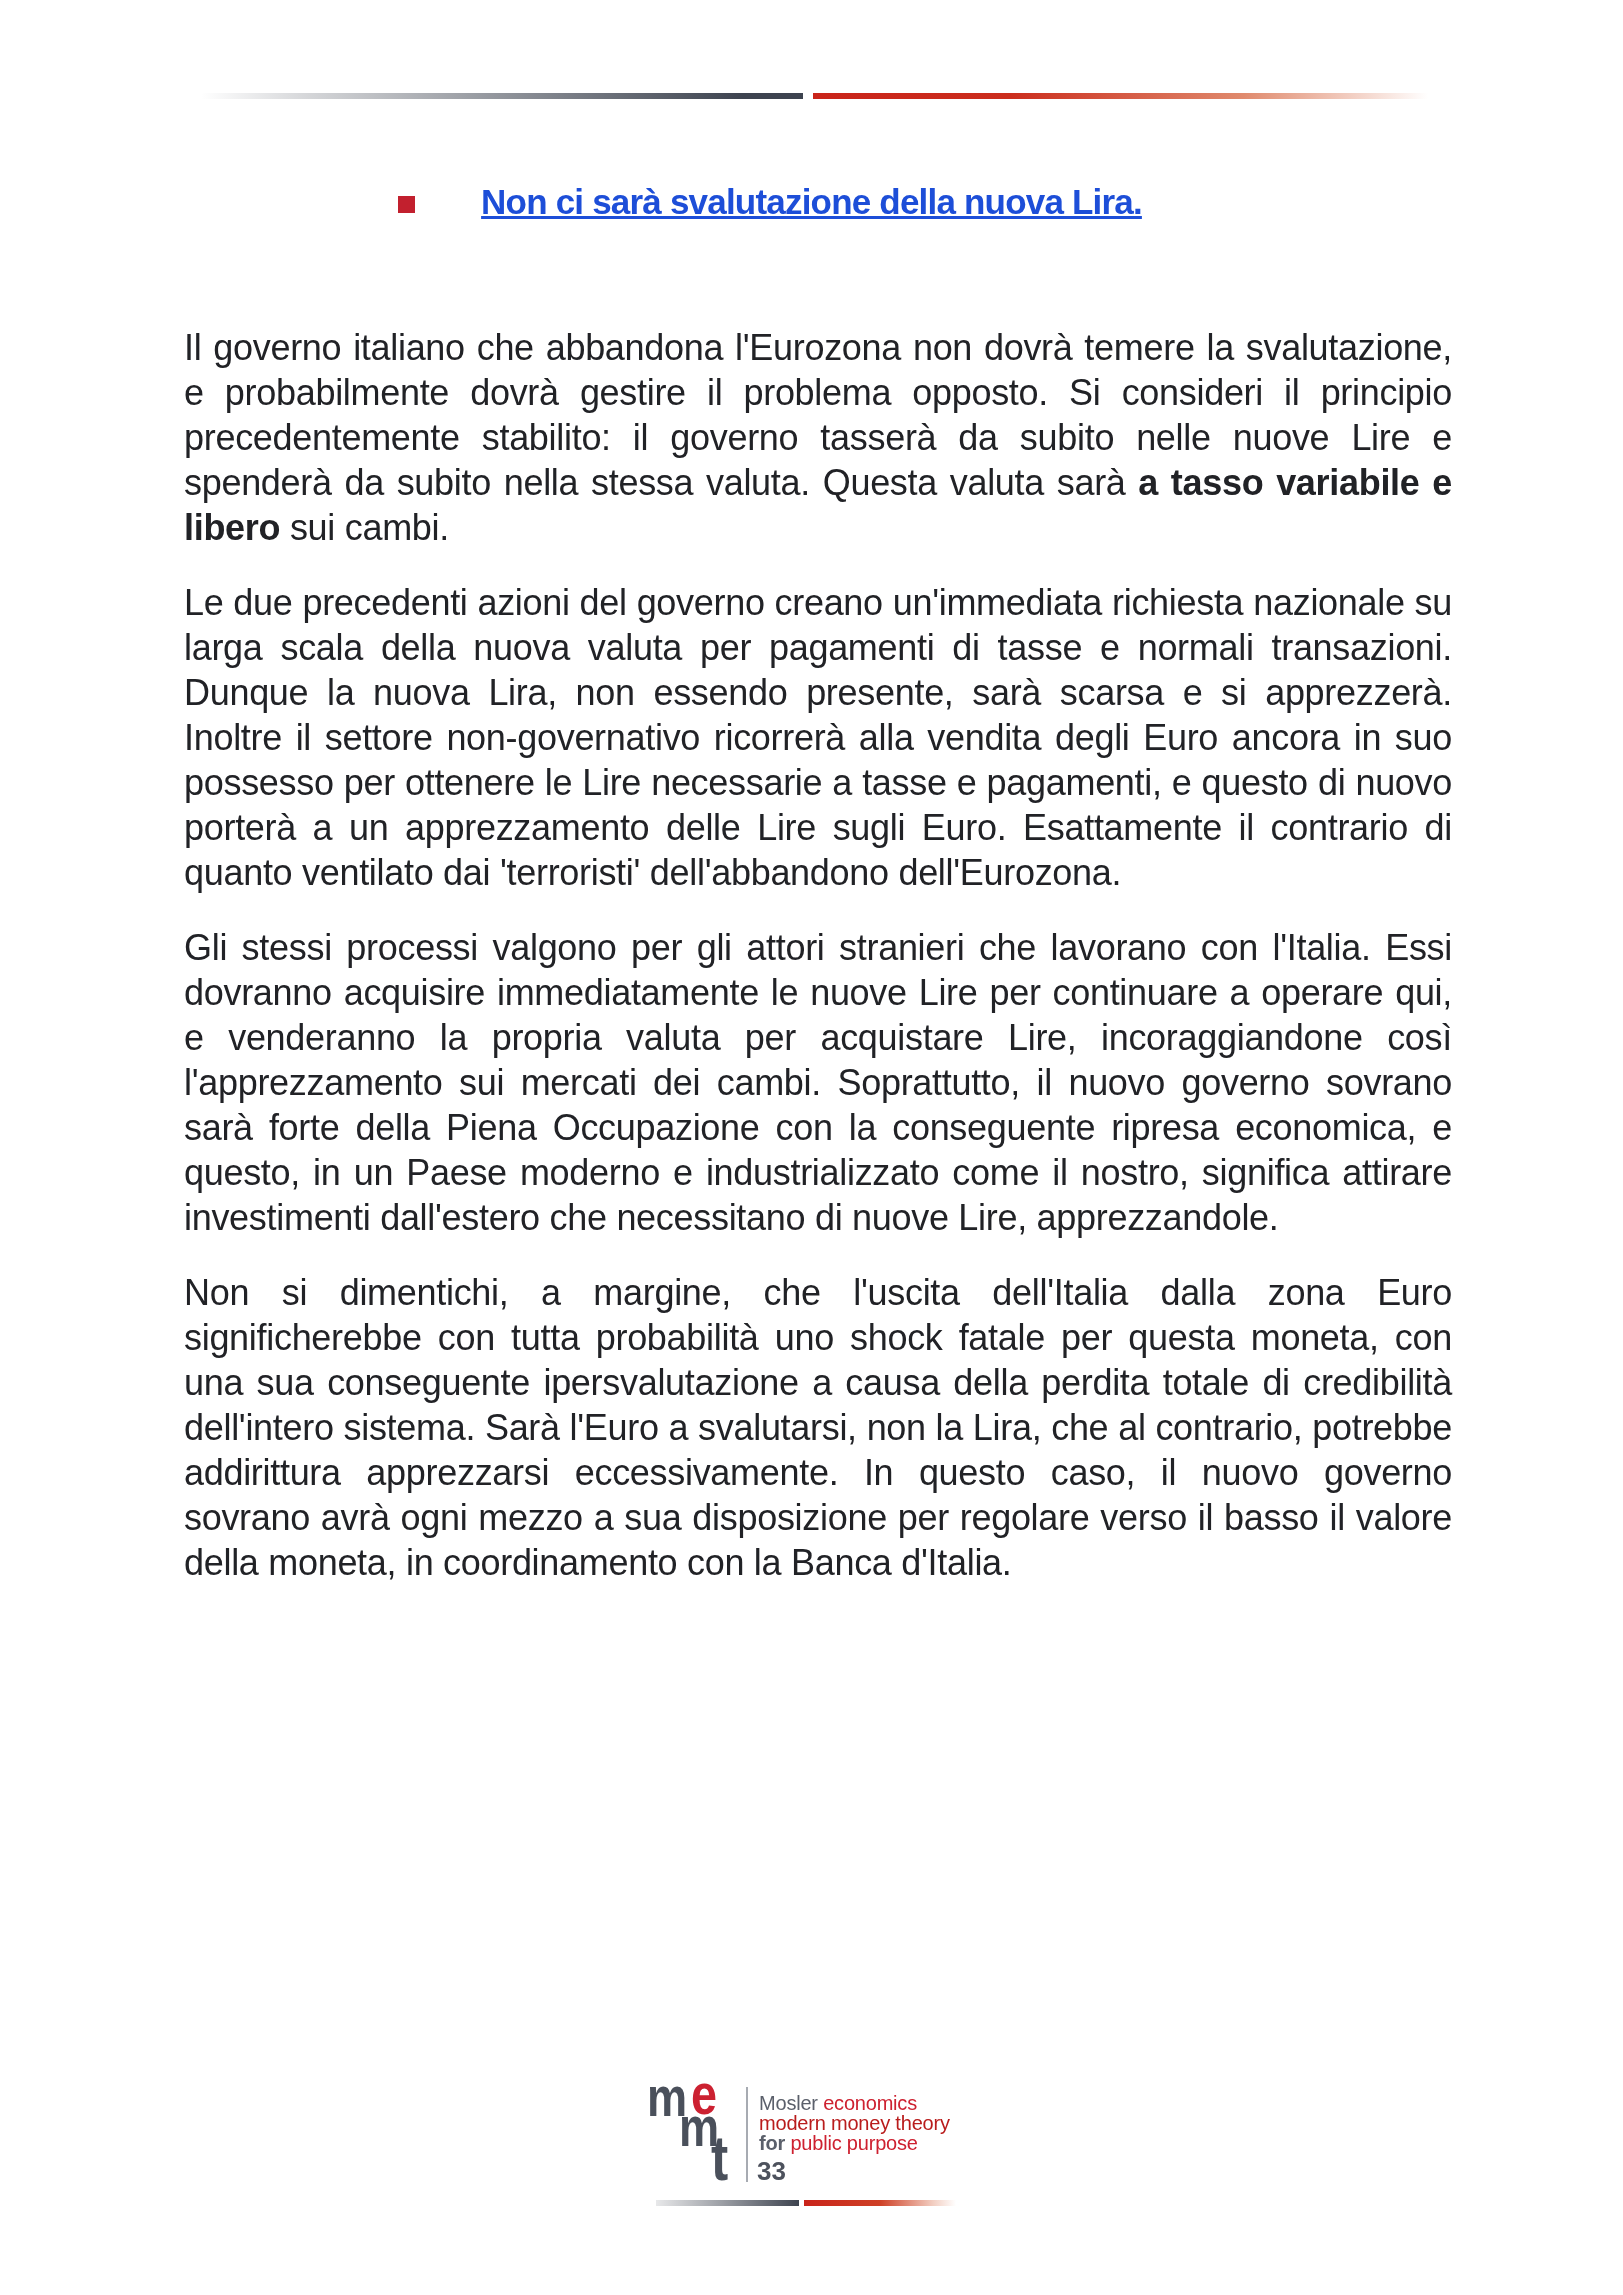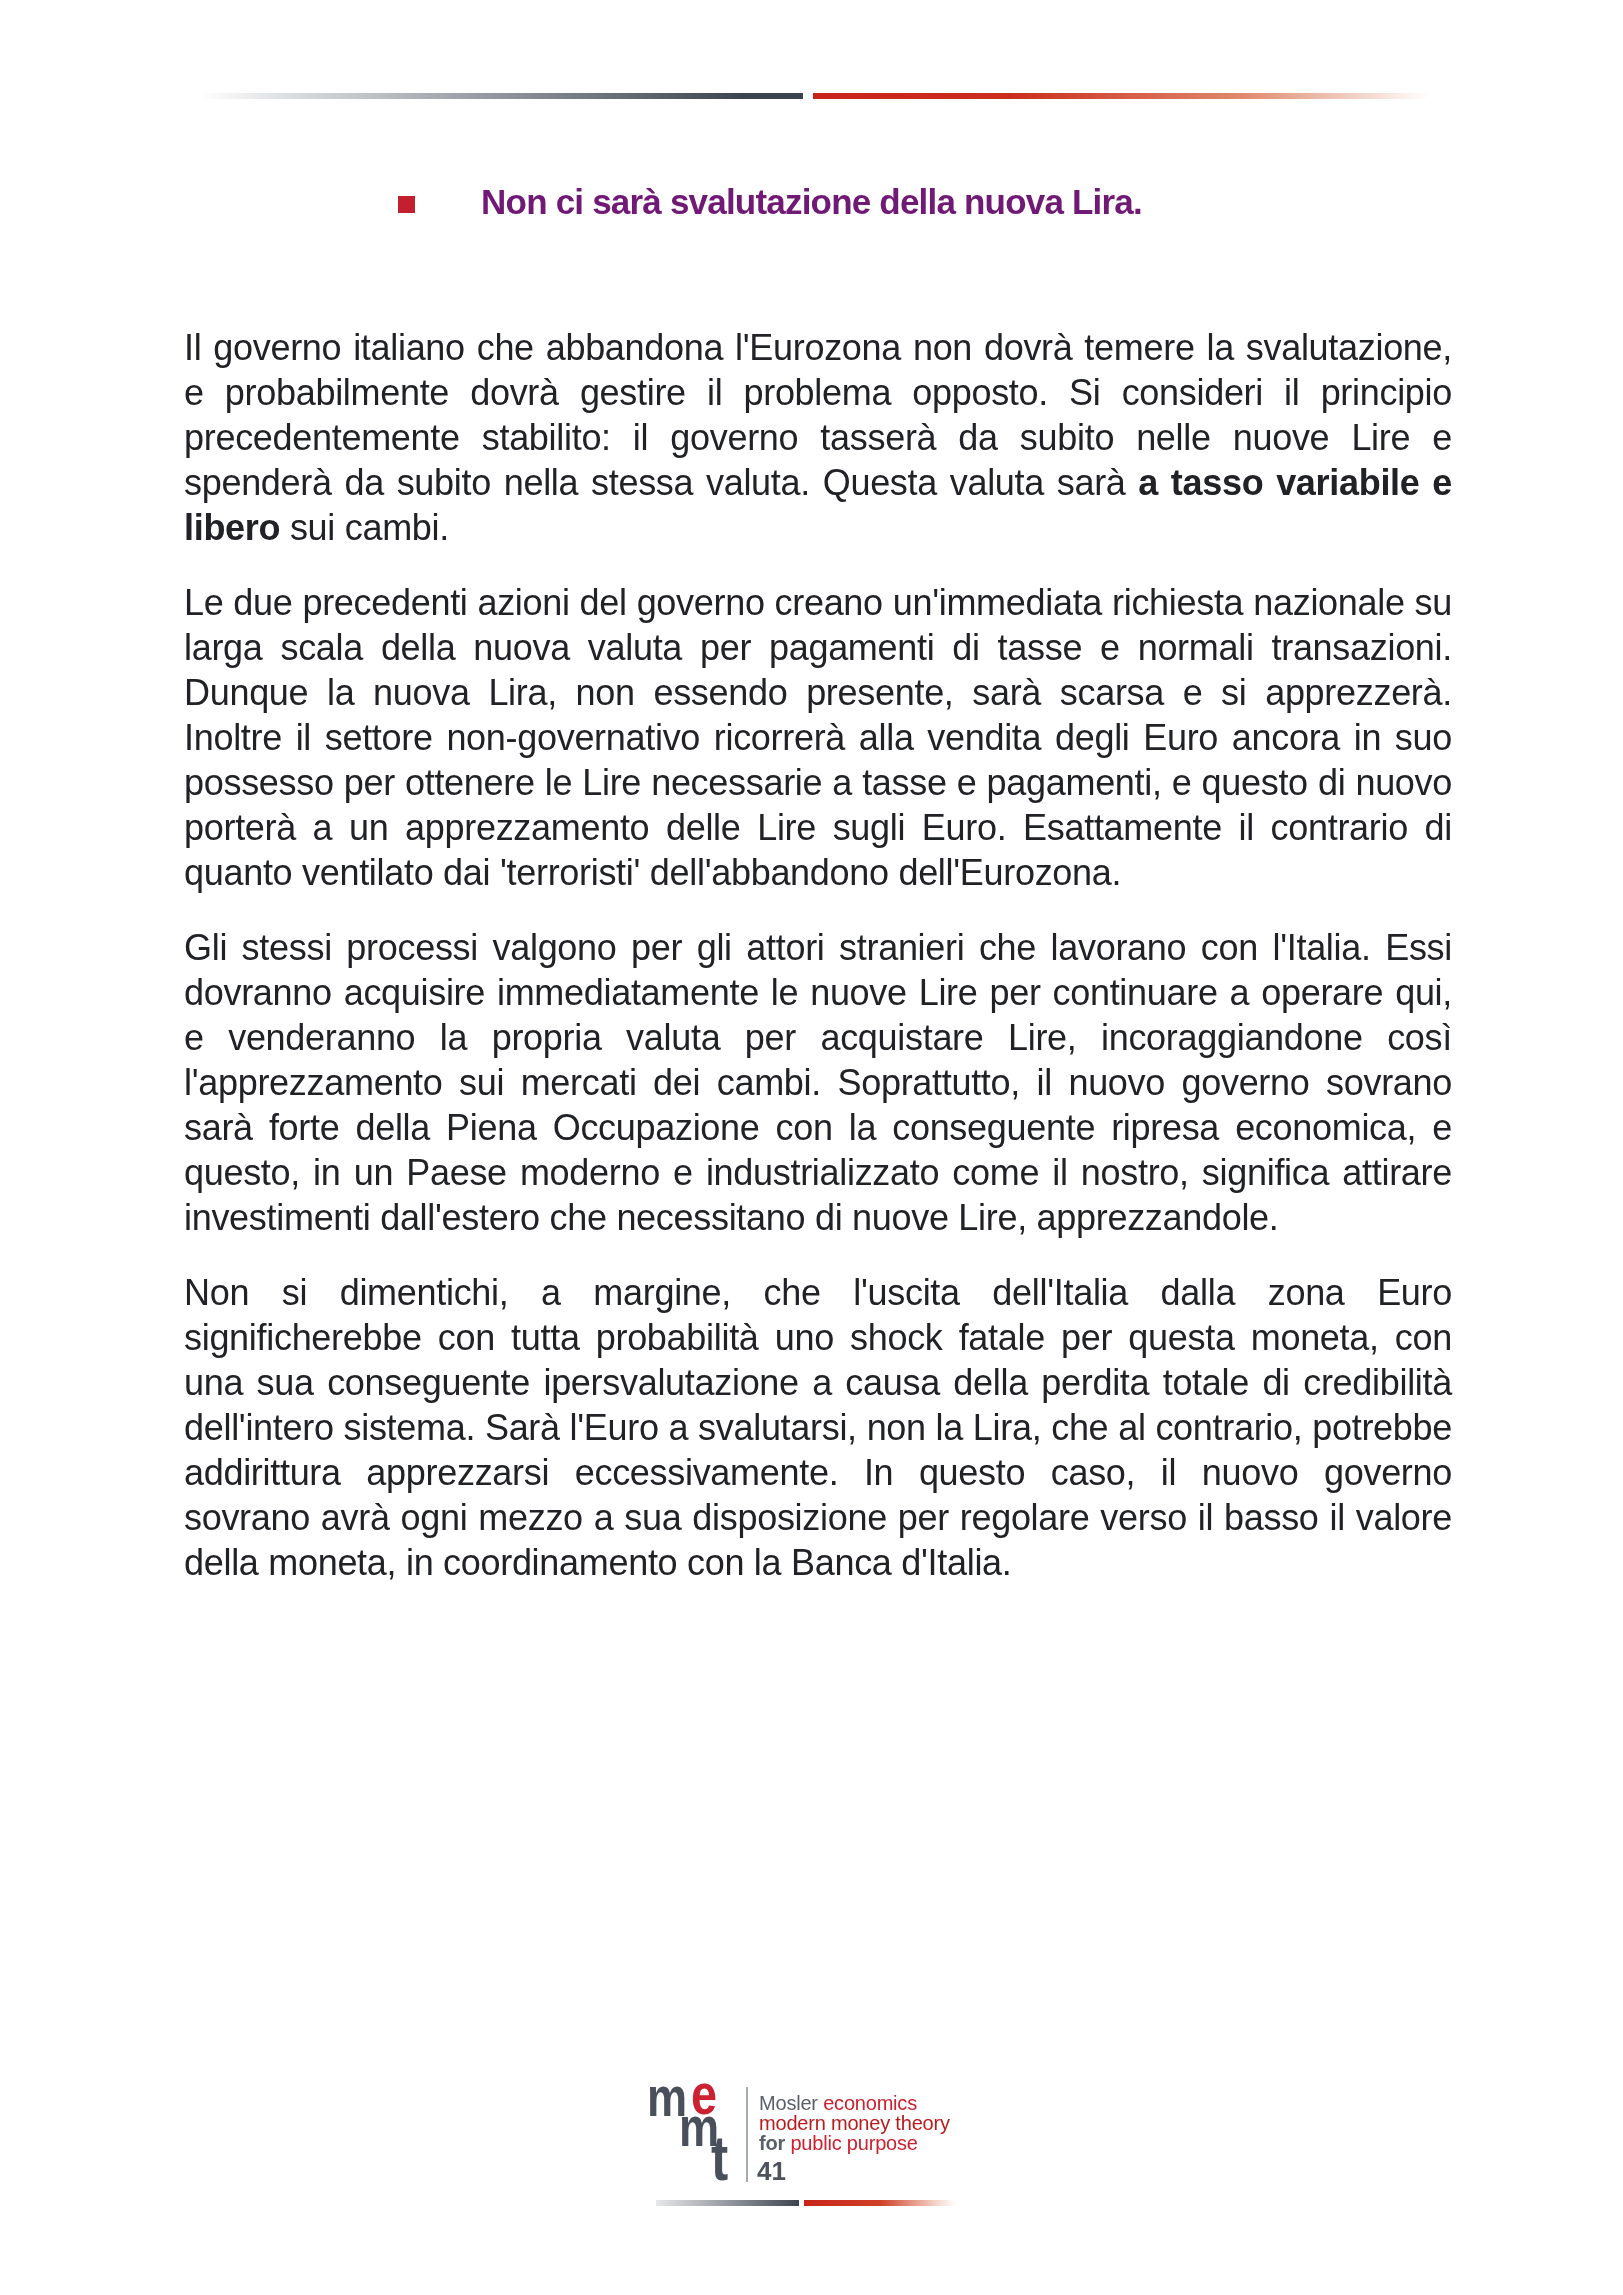--- a/index.html
+++ b/index.html
@@ -115,21 +115,21 @@
   }
 </style>
 </head>
 <body>
 
 <div class="page">
 
   <div class="rule top-rule-left"></div>
   <div class="rule top-rule-right"></div>
 
-  <div class="heading" style="color: #701a75;">
+  <div class="heading" style="color: #1d4ed8; text-decoration: underline;">
     <span class="heading-bullet" id="heading-bullet" style="background: rgb(194, 32, 46);"></span>
     <div>Non ci sarà svalutazione della nuova Lira.</div>
   </div>
 
   <div class="content" id="paragraphs" style="color: rgb(33, 34, 38);">
       <p class="para"><span>Il governo italiano che abbandona l'Eurozona non dovrà temere la svalutazione, e probabilmente dovrà gestire il problema opposto. Si consideri il principio precedentemente stabilito: il governo tasserà da subito nelle nuove Lire e spenderà da subito nella stessa valuta. Questa valuta sarà </span><span class="bold">a tasso variabile e libero</span><span> sui cambi.</span></p>
       <p class="para"><span>Le due precedenti azioni del governo creano un'immediata richiesta nazionale su larga scala della nuova valuta per pagamenti di tasse e normali transazioni. Dunque la nuova Lira, non essendo presente, sarà scarsa e si apprezzerà. Inoltre il settore non-governativo ricorrerà alla vendita degli Euro ancora in suo possesso per ottenere le Lire necessarie a tasse e pagamenti, e questo di nuovo porterà a un apprezzamento delle Lire sugli Euro. Esattamente il contrario di quanto ventilato dai 'terroristi' dell'abbandono dell'Eurozona.</span></p>
       <p class="para"><span>Gli stessi processi valgono per gli attori stranieri che lavorano con l'Italia. Essi dovranno acquisire immediatamente le nuove Lire per continuare a operare qui, e venderanno la propria valuta per acquistare Lire, incoraggiandone così l'apprezzamento sui mercati dei cambi. Soprattutto, il nuovo governo sovrano sarà forte della Piena Occupazione con la conseguente ripresa economica, e questo, in un Paese moderno e industrializzato come il nostro, significa attirare investimenti dall'estero che necessitano di nuove Lire, apprezzandole.</span></p>
       <p class="para"><span>Non si dimentichi, a margine, che l'uscita dell'Italia dalla zona Euro significherebbe con tutta probabilità uno shock fatale per questa moneta, con una sua conseguente ipersvalutazione a causa della perdita totale di credibilità dell'intero sistema. Sarà l'Euro a svalutarsi, non la Lira, che al contrario, potrebbe addirittura apprezzarsi eccessivamente. In questo caso, il nuovo governo sovrano avrà ogni mezzo a sua disposizione per regolare verso il basso il valore della moneta, in coordinamento con la Banca d'Italia.</span></p>
     </div>
@@ -141,19 +141,19 @@
     <span class="logo-letter logo-t" style="color: rgb(74, 80, 91);">t</span>
     <div class="logo-divider"></div>
   </div>
 
   <div class="tagline">
     <div><span style="color: rgb(91, 96, 107);">Mosler </span><span style="color: rgb(206, 33, 48);">economics</span></div>
     <div><span style="color: #b91c1c;">modern money theory</span></div>
     <div><span style="color: rgb(91, 96, 107); font-weight: bold;">for </span><span style="color: rgb(206, 33, 48);">public purpose</span></div>
   </div>
 
-  <div class="page-number" style="color: rgb(77, 82, 93);">41</div>
+  <div class="page-number" style="color: rgb(77, 82, 93);">33</div>
 
   <div class="rule bottom-rule-left"></div>
   <div class="rule bottom-rule-right"></div>
 
 </div>
 
 
 </body></html>

